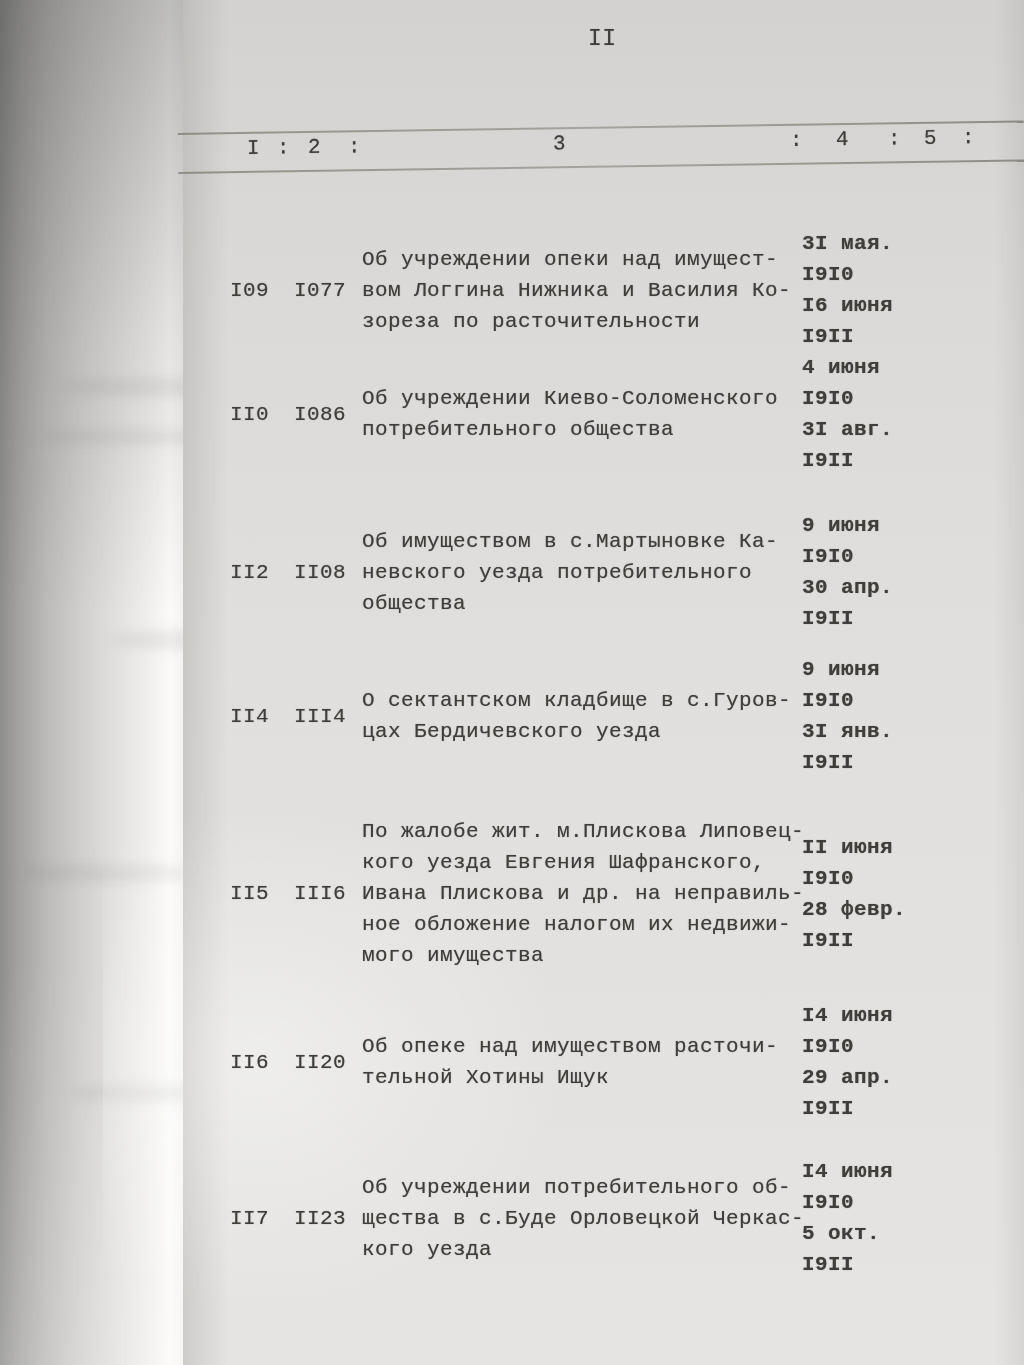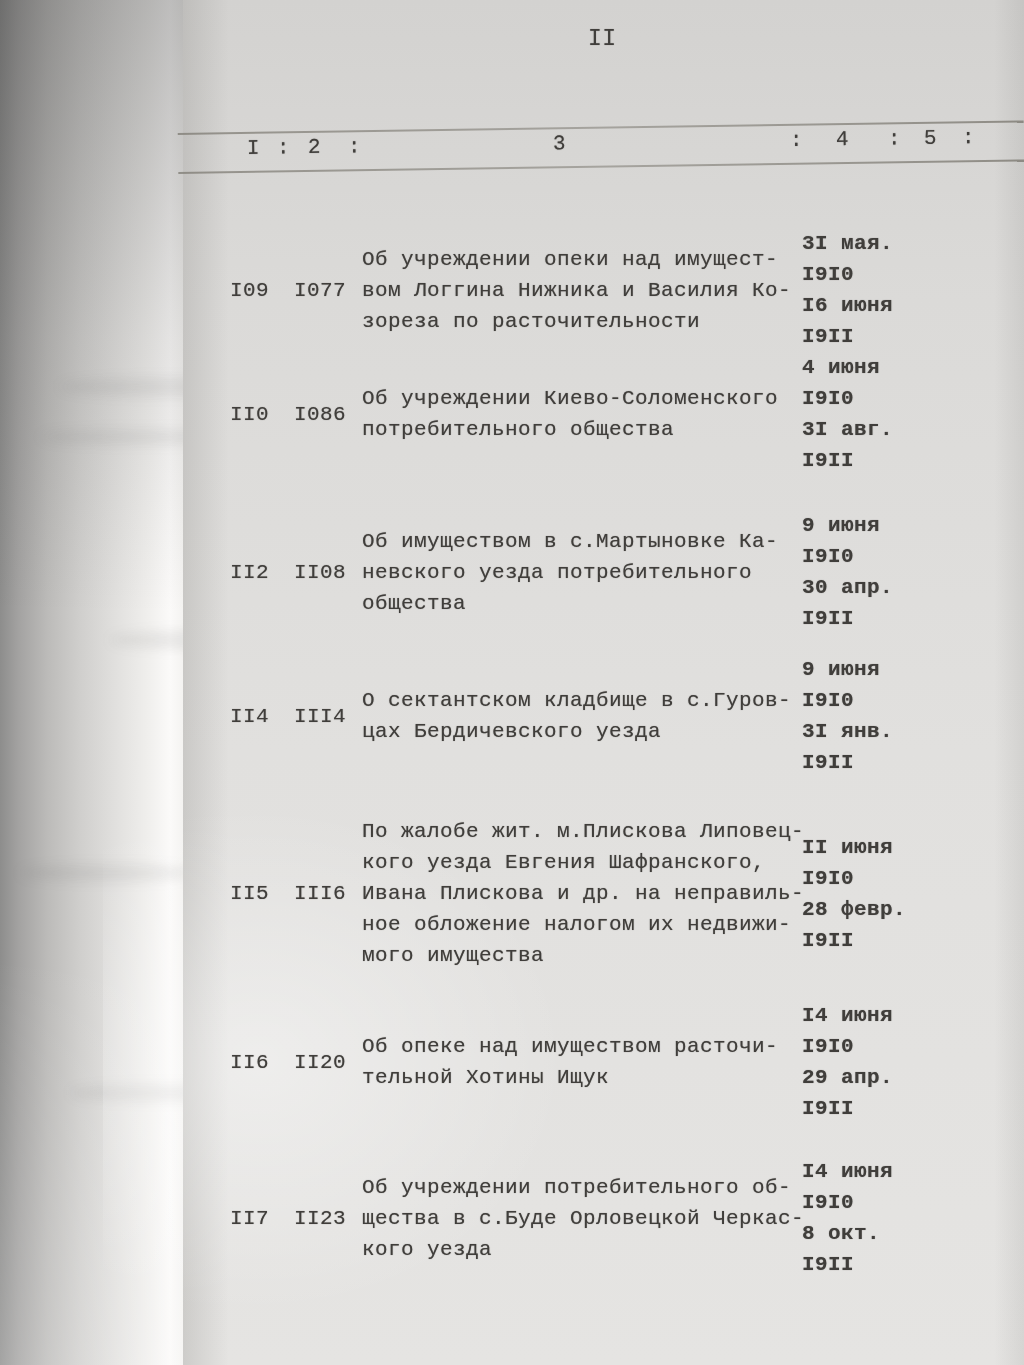--- a/index.html
+++ b/index.html
@@ -218,18 +218,18 @@
     <div class="c no1 ink">II7</div>
     <div class="c no2 ink">II23</div>
     <div class="c desc ink">
           <div>Об учреждении потребительного об-</div>
           <div>щества в с.Буде Орловецкой Черкас-</div>
           <div>кого уезда</div>
         </div>
     <div class="c dates ink">
           <div>I4 июня</div>
           <div>I9I0</div>
-          <div>8 окт.</div>
+          <div>5 окт.</div>
           <div>I9II</div>
         </div>
   </div>
     </div>
 </div>
 
 </body></html>

